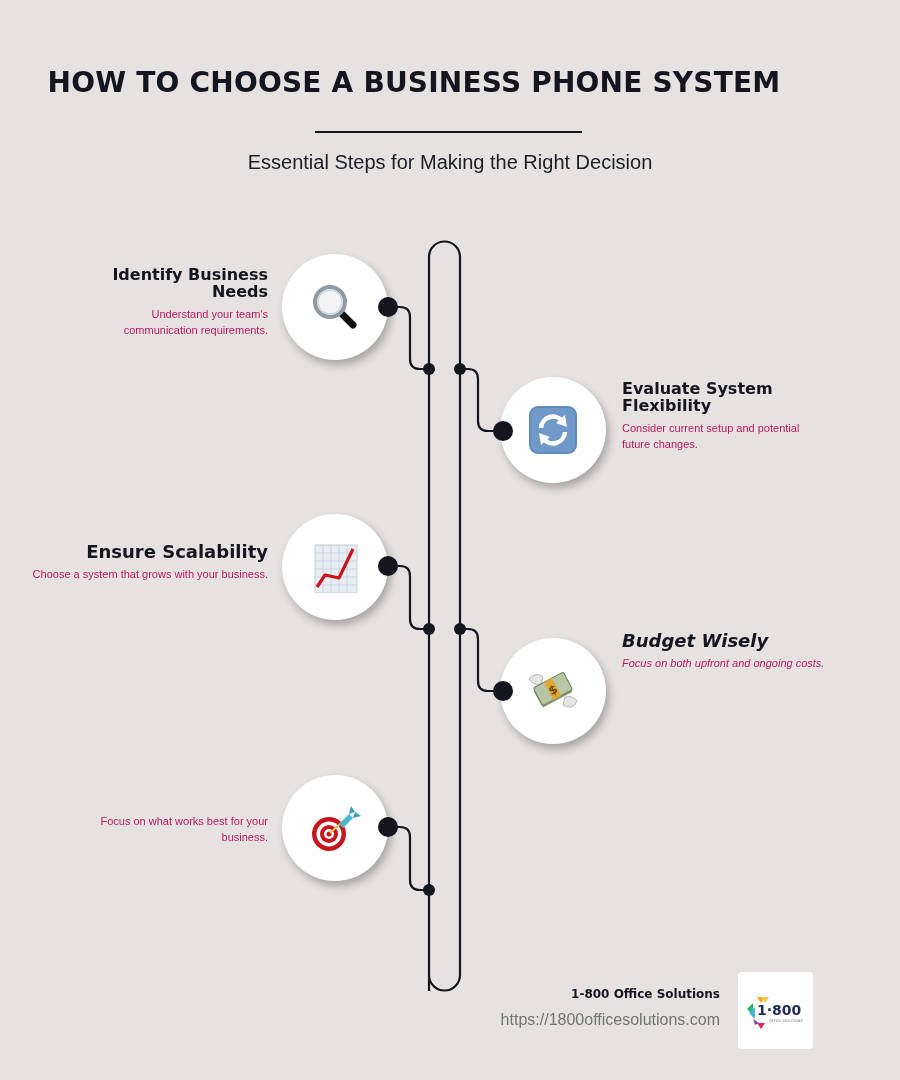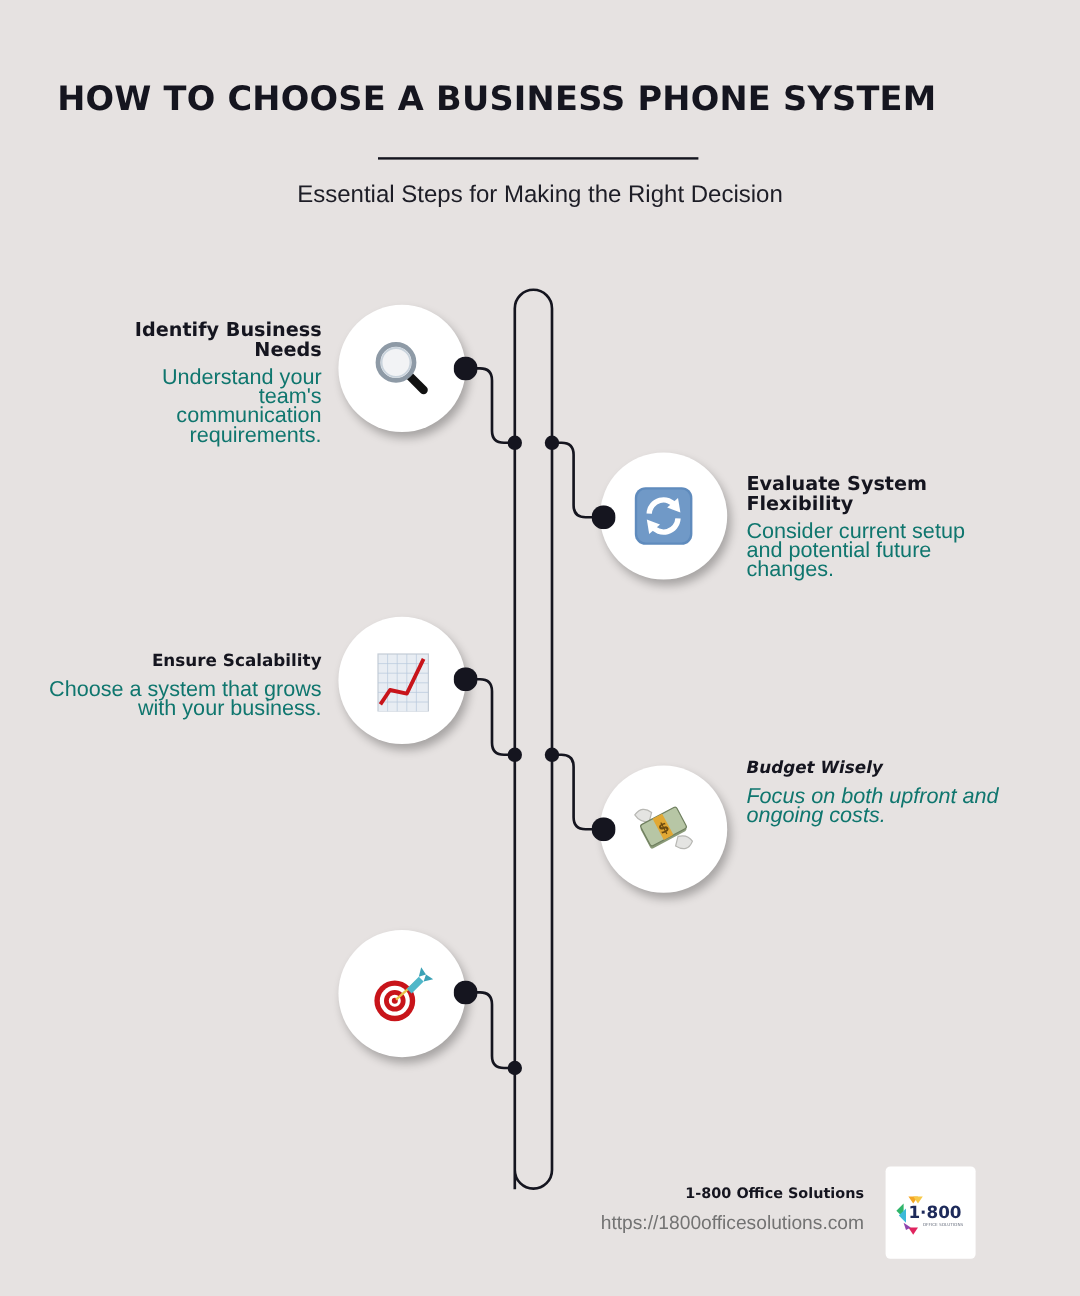--- a/index.html
+++ b/index.html
@@ -7,22 +7,22 @@
   .title{position:absolute;top:66px;left:0;width:828px;text-align:center;font-weight:bold;font-size:28px;letter-spacing:0.2px;color:#15151f;}
   .divider{position:absolute;top:131px;left:315px;width:267px;height:2px;background:#15151f;}
   .subtitle{position:absolute;top:151px;left:0;width:900px;text-align:center;font-size:20px;font-family:"Liberation Sans",sans-serif;color:#1d1d26;}
   svg.timeline{position:absolute;left:0;top:0;}
   .circle{position:absolute;width:106px;height:106px;border-radius:50%;background:#fff;box-shadow:3px 5px 8px rgba(0,0,0,0.28);display:flex;align-items:center;justify-content:center;}
   .icon{width:52px;height:52px;display:block;}
   .step{position:absolute;}
   .step.left{text-align:right;}
   .step.right{text-align:left;}
   .step h3{margin:0;font-size:16px;font-weight:bold;line-height:17px;color:#15151f;}
-  .step h3.big{font-size:14px;}
-  .step p{margin:6px 0 0 0;font-size:18px;line-height:16px;color:#0f766e;font-family:"Liberation Sans",sans-serif;}
+  .step h3.big{font-size:18px;}
+  .step p{margin:6px 0 0 0;font-size:11px;line-height:16px;color:#be185d;font-family:"Liberation Sans",sans-serif;}
   .footer-name{position:absolute;top:987px;right:180px;font-weight:bold;font-size:12px;color:#15151f;}
   .footer-url{position:absolute;top:1011px;right:180px;font-size:16px;color:#737373;font-family:"Liberation Sans",sans-serif;}
   .logo{position:absolute;left:738px;top:972px;width:75px;height:77px;background:#fff;border-radius:4px;display:flex;align-items:center;justify-content:center;}
 </style>
 </head>
 <body>
 
 <div class="title">HOW TO CHOOSE A BUSINESS PHONE SYSTEM</div>
 <div class="divider"></div>
 <div class="subtitle">Essential Steps for Making the Right Decision</div>
@@ -72,21 +72,21 @@
     <rect x="4" y="4" width="44" height="44" rx="7" fill="#7099c7"></rect>
     <path d="M14 24 A12 12 0 0 1 36 18" fill="none" stroke="#fff" stroke-width="4.5"></path>
     <polygon points="38,11 40,23 29,19" fill="#fff"></polygon>
     <path d="M38 28 A12 12 0 0 1 16 34" fill="none" stroke="#fff" stroke-width="4.5"></path>
     <polygon points="14,41 12,29 23,33" fill="#fff"></polygon>
   </svg>
 </div>
 <svg style="position:absolute;left:493px;top:421px;" width="20" height="20">
     <circle cx="10" cy="10" r="10" fill="#15151f"></circle>
   </svg>
-<div class="step right" style="left:622px;top:394px;width:200px;">
+<div class="step right" style="left:622px;top:380px;width:200px;">
   <h3>Evaluate System Flexibility</h3>
   <p>Consider current setup and potential future changes.</p>
 </div>
 
 <div class="circle" style="left:282px;top:514px;">
   <svg class="icon" viewBox="0 0 52 52">
     <rect x="6" y="4" width="42" height="48" fill="#e8edf3" stroke="#c4ccd6" stroke-width="1"></rect>
     <g stroke="#b8c8dc" stroke-width="0.6">
       <line x1="6" y1="12" x2="48" y2="12"></line>
         <line x1="6" y1="20" x2="48" y2="20"></line>
@@ -139,20 +139,21 @@
     <line x1="21" y1="31" x2="38" y2="16" stroke="#e8c24a" stroke-width="2"></line>
     <path d="M30 22 L40 12 L44 16 L34 26Z" fill="#4fb7c9"></path>
     <path d="M40 12 L42 4 L46 10Z" fill="#3aa1b5"></path>
     <path d="M44 16 L52 14 L46 10Z" fill="#3aa1b5"></path>
   </svg>
 </div>
 <svg style="position:absolute;left:378px;top:817px;" width="20" height="20">
     <circle cx="10" cy="10" r="10" fill="#15151f"></circle>
   </svg>
 <div class="step left" style="right:632px;top:807px;width:240px;">
+  <p style="margin-left:30px;">Focus on what works best for your business.</p>
 </div>
 
 <div class="footer-name">1-800 Office Solutions</div>
 <div class="footer-url">https://1800officesolutions.com</div>
 <div class="logo">
   <svg width="62" height="40" viewBox="0 0 62 40">
     <polygon points="12,6 20,6 16,12" fill="#f5a623"></polygon>
     <polygon points="16,6 24,6 20,12" fill="#f7c948"></polygon>
     <polygon points="2,18 8,12 8,24" fill="#2fb56a"></polygon>
     <polygon points="4,22 10,16 10,28" fill="#3cb9d9"></polygon>

